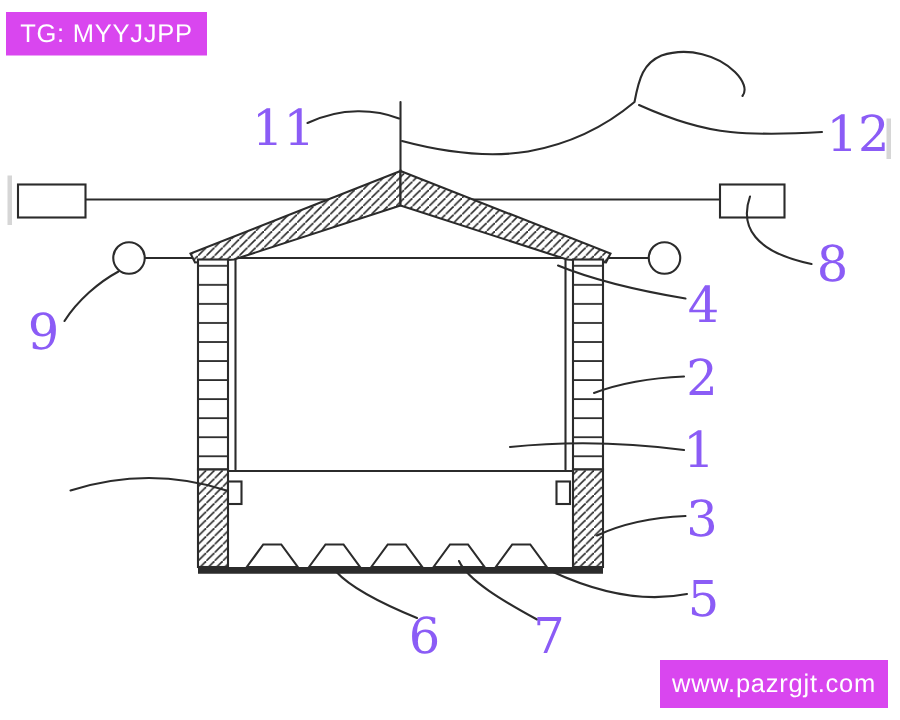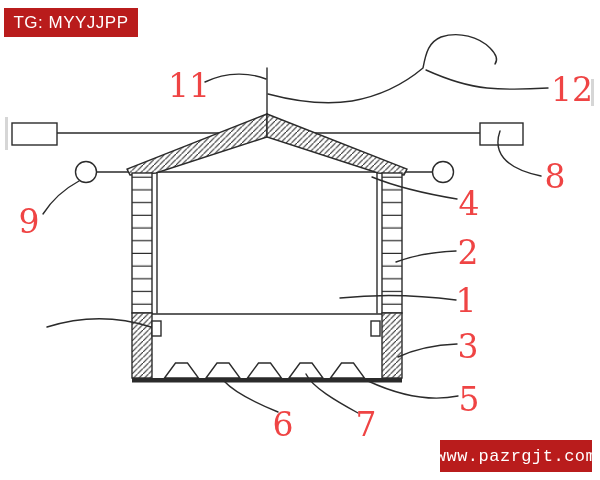--- a/index.html
+++ b/index.html
@@ -1,26 +1,26 @@
 <!DOCTYPE html>
 <html><head>
 <meta charset="utf-8">
 <style>
   html,body{margin:0;padding:0;background:#ffffff;}
   #screen{position:relative;width:600px;height:480px;background:#ffffff;overflow:hidden;
           font-family:"Liberation Sans",sans-serif;}
   #drawing{position:absolute;left:0;top:0;}
   .label{position:absolute;transform:translate(-50%,-50%);
-         font-family:"DejaVu Serif",serif;font-size:33px;color:#ef4444;
+         font-family:"DejaVu Serif",serif;font-size:33px;color:#8b5cf6;
          line-height:1;white-space:nowrap;user-select:none;}
-  .wm{position:absolute;background:#b91c1c;color:#ffffff;
+  .wm{position:absolute;background:#d946ef;color:#ffffff;
       font-family:"Liberation Sans",sans-serif;font-size:17px;letter-spacing:0.5px;
       display:flex;align-items:center;justify-content:center;}
   .wm-tl{left:4px;top:8px;width:134px;height:29px;}
-  .wm-br{left:440px;top:440px;width:152px;height:32px;font-family:Liberation Mono, monospace;}
+  .wm-br{left:440px;top:440px;width:152px;height:32px;}
 </style>
 </head>
 <body>
 
 <div id="screen">
 
   <svg id="drawing" width="600" height="480" viewBox="0 0 600 480">
     <defs>
       <pattern id="hatch" patternUnits="userSpaceOnUse" width="5.5" height="5.5">
         <rect width="5.5" height="5.5" fill="#ffffff"></rect>

